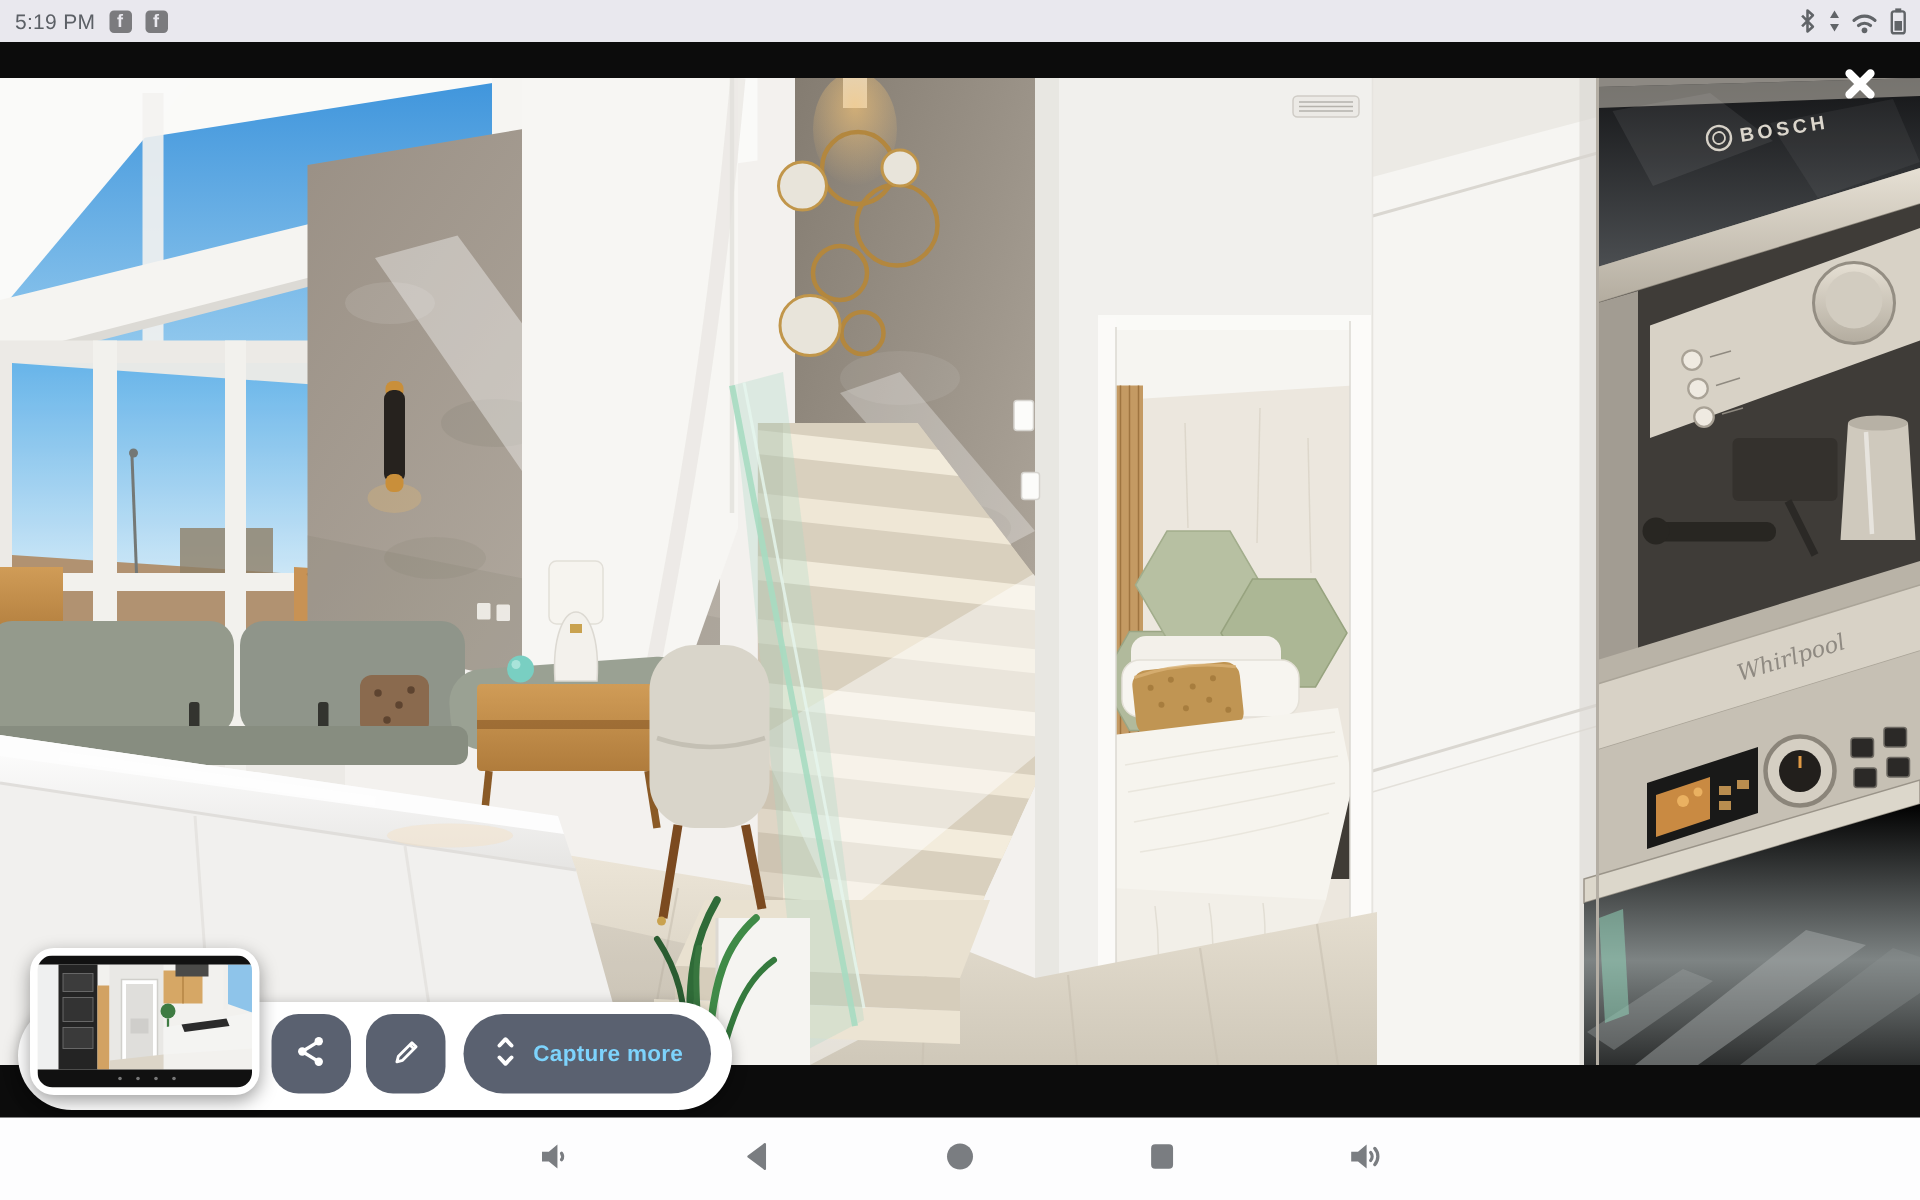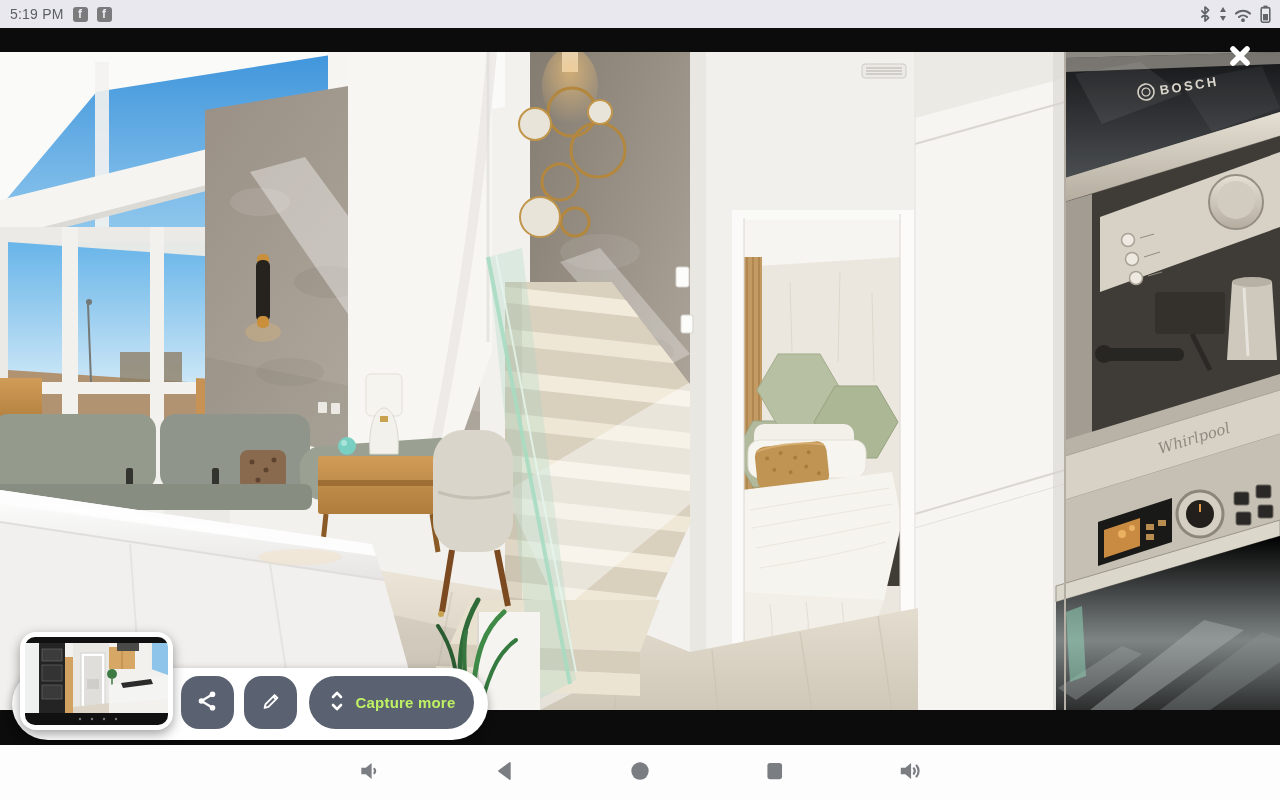--- a/index.html
+++ b/index.html
@@ -20,21 +20,21 @@
   .close-btn{position:absolute;top:12px;left:1224px;width:32px;height:32px;border:0;background:transparent;
     padding:0;cursor:pointer;z-index:40}
   
   .panel{position:absolute;left:12px;top:668px;width:476px;height:72px;background:#ffffff;
     border-radius:36px;box-shadow:0 3px 10px rgba(0,0,0,.35);z-index:10}
   .thumb{position:absolute;left:20px;top:632px;width:153px;height:98px;background:#ffffff;
     border-radius:16px;box-shadow:0 4px 12px rgba(0,0,0,.38);padding:5px;box-sizing:border-box;z-index:12;
     border:0;cursor:pointer}
   .thumb svg{display:block;border-radius:10px}
   .abtn{position:absolute;top:676px;height:53px;background:#5a6170;border:0;cursor:pointer;
-    display:flex;align-items:center;justify-content:center;z-index:12;color:#bef264}
+    display:flex;align-items:center;justify-content:center;z-index:12;color:#7dd3fc}
   .btn-share{left:181px;width:53px;border-radius:18px}
   .btn-edit{left:244px;width:53px;border-radius:18px}
   .btn-capture{left:309px;width:165px;border-radius:27px;gap:10px;font-size:15px;font-weight:bold;
     font-family:"Liberation Sans",sans-serif;letter-spacing:.2px}
   
   .navbar{position:absolute;top:745px;left:0;width:1280px;height:55px;background:#fdfdfe;
     display:flex;align-items:center;justify-content:center;gap:87px;z-index:30}
   .nav-btn{width:48px;height:48px;border:0;background:transparent;display:flex;align-items:center;
     justify-content:center;cursor:pointer;padding:0}
 </style>

